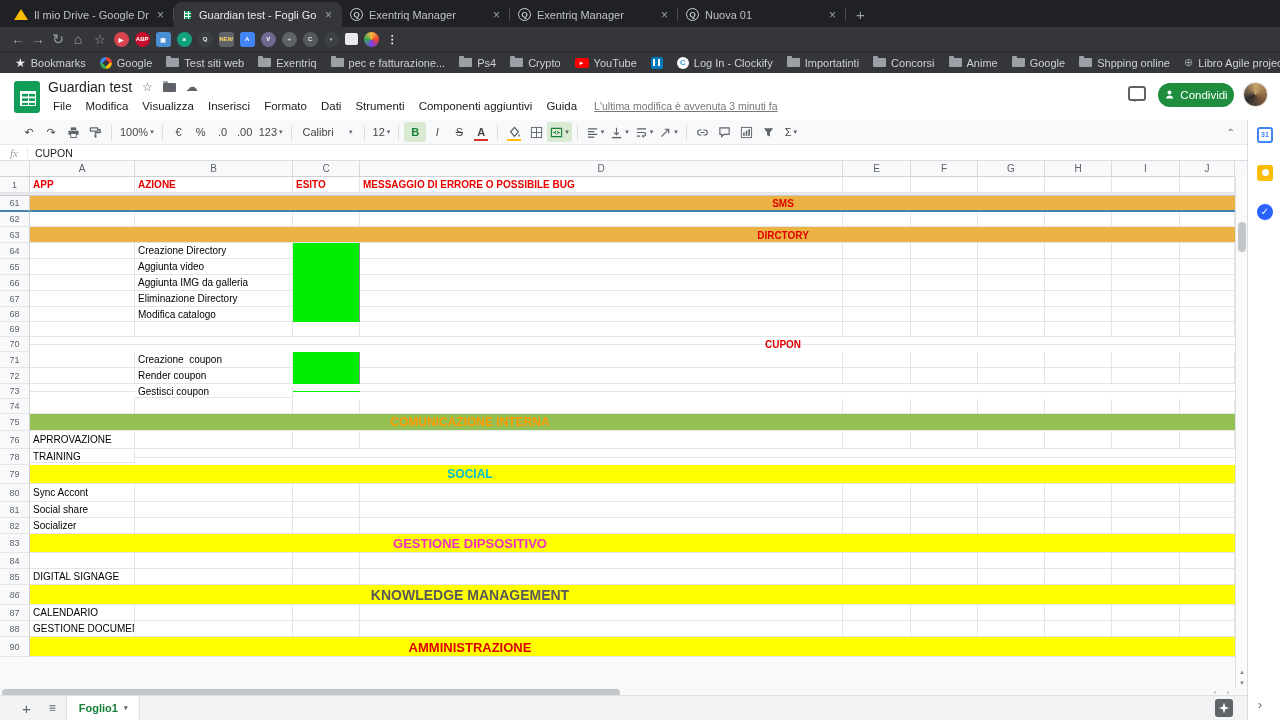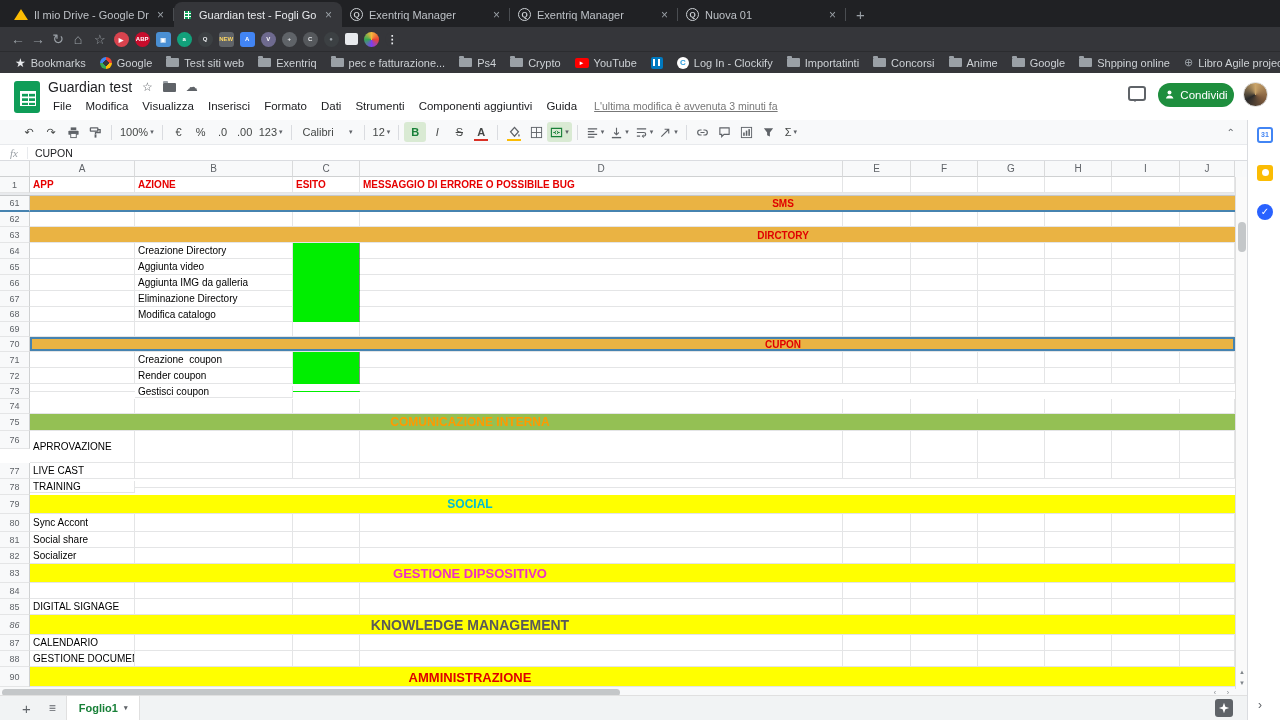--- a/index.html
+++ b/index.html
@@ -605,21 +605,21 @@
           <div class="cell" style="width: 158px; flex: 0 0 158px;"></div>
           <div class="cell" style="width: 67px; flex: 0 0 67px;"></div>
           <div class="cell" style="width: 483px; flex: 0 0 483px;"></div>
           <div class="cell" style="width: 68px; flex: 0 0 68px;"></div>
           <div class="cell" style="width: 67px; flex: 0 0 67px;"></div>
           <div class="cell" style="width: 67px; flex: 0 0 67px;"></div>
           <div class="cell" style="width: 67px; flex: 0 0 67px;"></div>
           <div class="cell" style="width: 68px; flex: 0 0 68px;"></div>
           <div class="cell" style="width: 55px; flex: 0 0 55px;"></div>
         </div>
-        <div class="row selected" style="height: 15px;">
+        <div class="row selected" style="height: 15px; align-items: center;">
           <div class="rn" style="height: 15px;">70</div>
           <div class="bandfill" style="width: 1205px; flex: 0 0 1205px; background: rgb(234, 179, 67);">
             <span class="bandlabel" style="color: rgb(224, 0, 0); font-size: 10px; left: 753px;">CUPON</span>
           </div>
         </div>
         <div class="row" style="height: 16px;">
           <div class="rn" style="height: 16px;">71</div>
           <div class="cell" style="width: 105px; flex: 0 0 105px;"></div>
           <div class="cell" style="width: 158px; flex: 0 0 158px;">Creazione  coupon</div>
           <div class="cell" style="width: 67px; flex: 0 0 67px; background: rgb(0, 238, 0); border-bottom-color: rgb(0, 238, 0); border-right-color: rgb(138, 138, 138);"></div>
@@ -669,36 +669,23 @@
           <div class="cell" style="width: 67px; flex: 0 0 67px;"></div>
           <div class="cell" style="width: 68px; flex: 0 0 68px;"></div>
           <div class="cell" style="width: 55px; flex: 0 0 55px;"></div>
         </div>
         <div class="row" style="height: 17px;">
           <div class="rn" style="height: 17px;">75</div>
           <div class="bandfill" style="width: 1205px; flex: 0 0 1205px; background: rgb(148, 192, 84);">
             <span class="bandlabel" style="color: rgb(255, 153, 0); font-size: 12px; left: 440px;">COMUNICAZIONE INTERNA</span>
           </div>
         </div>
-        <div class="row" style="height: 32px; text-align: center;">
+        <div class="row" style="height: 18px; text-align: center;">
           <div class="rn" style="height: 18px;">76</div>
           <div class="cell" style="width: 105px; flex: 0 0 105px;">APRROVAZIONE</div>
-          <div class="cell" style="width: 158px; flex: 0 0 158px;"></div>
-          <div class="cell" style="width: 67px; flex: 0 0 67px;"></div>
-          <div class="cell" style="width: 483px; flex: 0 0 483px;"></div>
-          <div class="cell" style="width: 68px; flex: 0 0 68px;"></div>
-          <div class="cell" style="width: 67px; flex: 0 0 67px;"></div>
-          <div class="cell" style="width: 67px; flex: 0 0 67px;"></div>
-          <div class="cell" style="width: 67px; flex: 0 0 67px;"></div>
-          <div class="cell" style="width: 68px; flex: 0 0 68px;"></div>
-          <div class="cell" style="width: 55px; flex: 0 0 55px;"></div>
-        </div>
-        <div class="row" style="height: 16px;">
-          <div class="rn" style="height: 16px;">77</div>
-          <div class="cell" style="width: 105px; flex: 0 0 105px;">LIVE CAST</div>
           <div class="cell" style="width: 158px; flex: 0 0 158px;"></div>
           <div class="cell" style="width: 67px; flex: 0 0 67px;"></div>
           <div class="cell" style="width: 483px; flex: 0 0 483px;"></div>
           <div class="cell" style="width: 68px; flex: 0 0 68px;"></div>
           <div class="cell" style="width: 67px; flex: 0 0 67px;"></div>
           <div class="cell" style="width: 67px; flex: 0 0 67px;"></div>
           <div class="cell" style="width: 67px; flex: 0 0 67px;"></div>
           <div class="cell" style="width: 68px; flex: 0 0 68px;"></div>
           <div class="cell" style="width: 55px; flex: 0 0 55px;"></div>
         </div>

